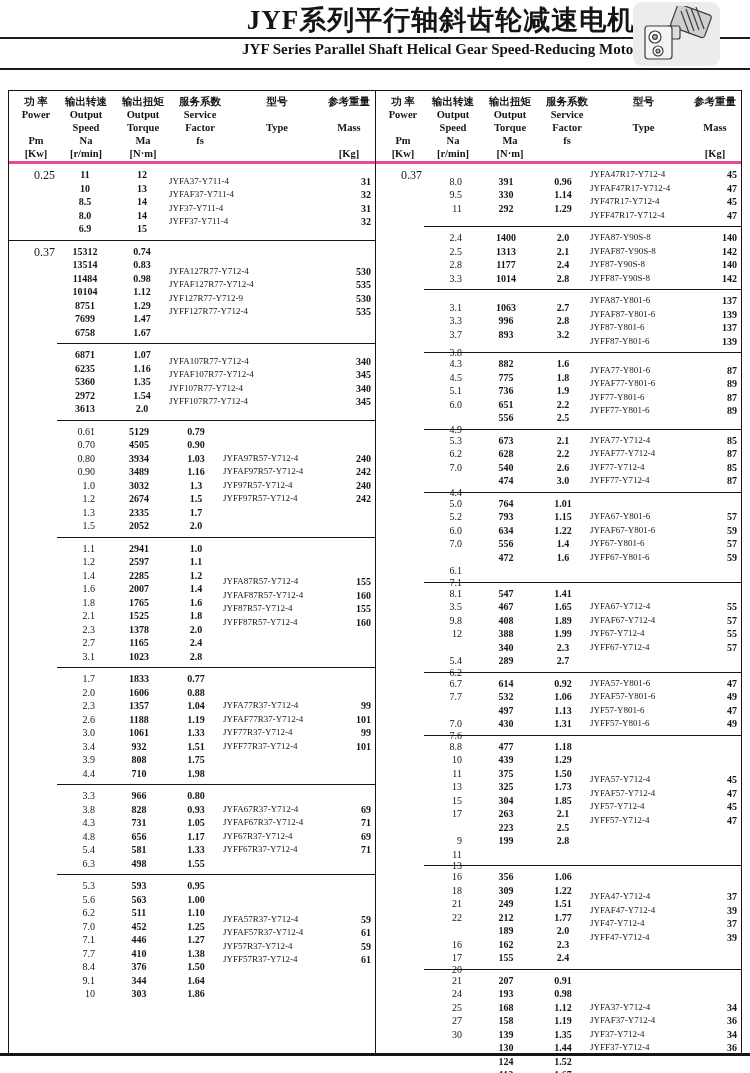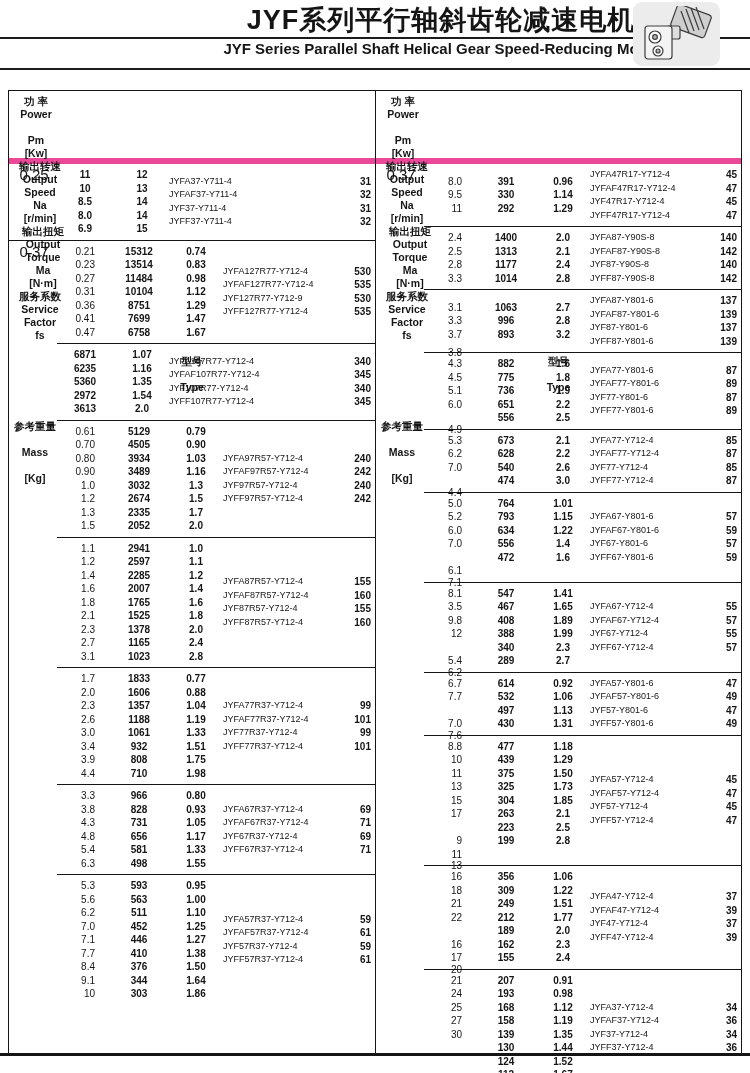--- a/index.html
+++ b/index.html
@@ -1,41 +1,41 @@
 <!DOCTYPE html>
 <html><head>
 <meta charset="utf-8">
 <style>
   html,body{margin:0;padding:0;background:#fff;}
   #doc{position:relative;width:750px;height:1073px;background:#fff;overflow:hidden;
-       font-family:Liberation Sans, sans-serif;color:#151515;}
+       font-family:Liberation Serif, serif;color:#151515;}
   
   .hr{position:absolute;left:0;width:750px;height:1.5px;background:#1c1c1c;}
   .hr1{top:37px}.hr2{top:68px}
   .titles{position:absolute;left:135px;top:5px;width:612px;text-align:center;}
   .t-cn{font-size:27px;font-weight:bold;letter-spacing:1px;line-height:30px;white-space:nowrap;}
   .t-en{font-size:15px;font-weight:bold;line-height:24px;margin-top:2px;white-space:nowrap;}
   .icon-box{position:absolute;left:633px;top:2px;width:87px;height:64px;background:#ececec;
             border-radius:9px;z-index:3;display:flex;align-items:center;justify-content:center;}
   
   .tbl{position:absolute;top:90px;width:367px;height:963px;box-sizing:border-box;
        border-top:1.5px solid #151515;border-left:1px solid #151515;background:#fff;}
   #tbl-left{left:8px;}
   #tbl-right{left:375px;border-right:1px solid #151515;}
-  .thead{height:73px;box-sizing:border-box;border-bottom:6px solid #ec4899;
-         display:flex;padding:4px 4px 0 4px;flex-direction:column;}
+  .thead{height:73px;box-sizing:border-box;border-bottom:3px solid #ec4899;
+         display:flex;padding:4px 4px 0 4px;}
   .hc{display:flex;flex-direction:column;text-align:center;font-weight:bold;}
   .hl{height:13px;line-height:13px;font-size:10.5px;white-space:nowrap;}
   .w-pow{width:46px}.w-spd{width:54px}.w-tq{width:60px}.w-sf{width:54px}
   .w-type{flex:1}.w-mass{width:44px;text-align:center}
   .block{display:flex;padding:4px;box-sizing:border-box;}
   .divider{border-top:1px solid #151515;}
   .divider.part{margin-left:48px;}
   .ln{height:13.5px;line-height:13.5px;font-size:10px;white-space:nowrap;}
-  .c-pow{width:42px;text-align:center;font-size:15px;line-height:14px;}
+  .c-pow{width:42px;text-align:right;font-size:12px;line-height:14px;}
   .c-spd{width:54px;display:flex;flex-direction:column;box-sizing:border-box;}
   .sp{text-align:right;padding-right:14px;}
   .sp-lead{margin-top:-11px;margin-bottom:-2.5px;}
   .c-rows{display:flex;flex-direction:column;}
   .rr{display:flex;}
   .tq{width:60px;text-align:center;font-weight:bold;}
   .sf{width:54px;text-align:center;font-weight:bold;}
   .center{justify-content:center;min-height:54px;}
   .c-mods{flex:1;display:flex;flex-direction:column;justify-content:center;min-height:54px;}
   .mr{display:flex;height:13.5px;line-height:13.5px;}
@@ -154,29 +154,20 @@
           </div>
           <div class="mr">
             <span class="mt">JYFF37-Y711-4</span>
             <span class="mm">32</span>
           </div>
         </div>
       </div>
       <div class="divider"></div>
       <div class="block">
         <div class="c-pow">0.37</div>
-        <div class="c-spd">
-          <div class="sp ln">0.21</div>
-          <div class="sp ln">0.23</div>
-          <div class="sp ln">0.27</div>
-          <div class="sp ln">0.31</div>
-          <div class="sp ln">0.36</div>
-          <div class="sp ln">0.41</div>
-          <div class="sp ln">0.47</div>
-        </div>
         <div class="c-rows">
           <div class="rr ln">
             <span class="tq">15312</span>
             <span class="sf">0.74</span>
           </div>
           <div class="rr ln">
             <span class="tq">13514</span>
             <span class="sf">0.83</span>
           </div>
           <div class="rr ln">

